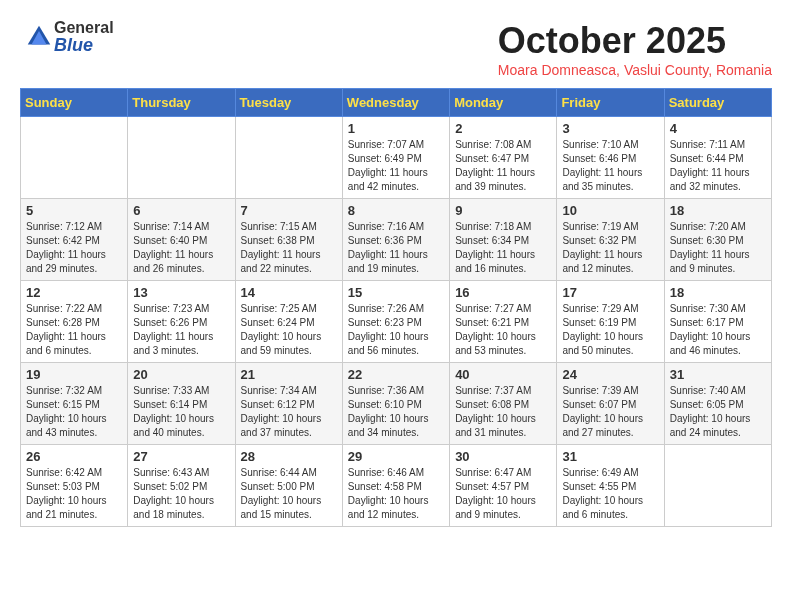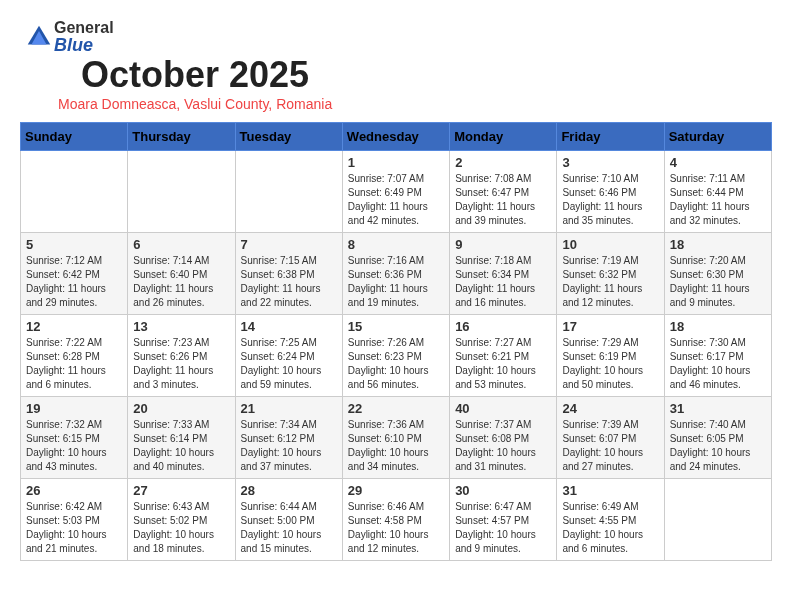--- a/index.html
+++ b/index.html
@@ -8,57 +8,56 @@
       background: #fff;
       width: 792px;
       min-height: 612px;
       padding: 20px;
     }
     .header {
       display: flex;
       align-items: flex-start;
       justify-content: space-between;
       margin-bottom: 10px;
-      flex-direction: column;
     }
     .logo {
       display: flex;
       align-items: center;
     }
     .logo-text {
       display: flex;
       flex-direction: column;
       line-height: 1;
     }
     .logo-icon {
       width: 30px;
       height: 30px;
       margin-left: 4px;
     }
     .title-block {
-      text-align: center;
+      text-align: left;
       margin-left: 38px;
     }
     .month-title {
       font-size: 36px;
       font-weight: bold;
       color: #222;
     }
     .subtitle {
       font-size: 14px;
       color: #ef4444;
     }
     .calendar {
       width: 100%;
       border-collapse: collapse;
       border: 1px solid #ccc;
     }
     .calendar th {
       background-color: #3a6bbf;
-      color: #000000;
+      color: #fde047;
       font-size: 13px;
       font-weight: bold;
       padding: 6px 4px;
       text-align: left;
       border: 1px solid #5588dd;
     }
     .calendar td {
       vertical-align: top;
       border: 1px solid #ccc;
       padding: 4px 5px;

